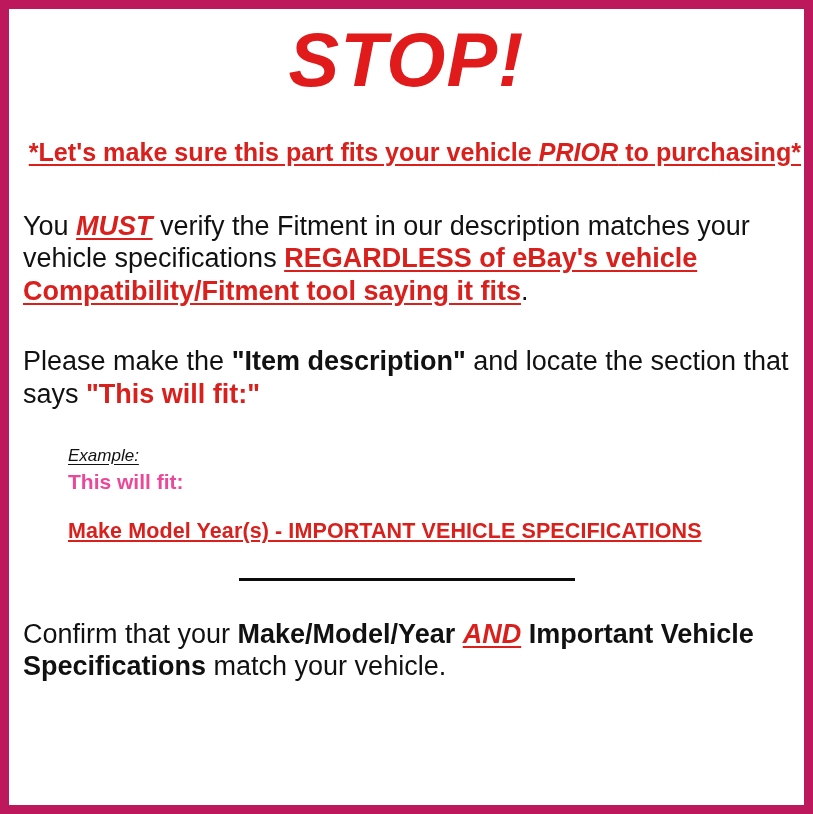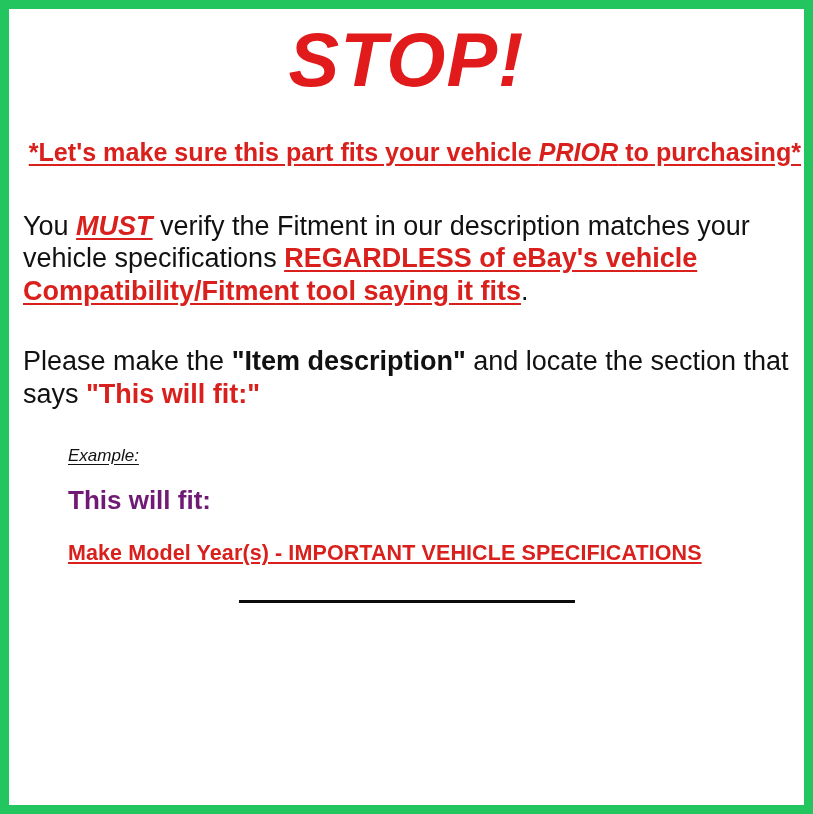--- a/index.html
+++ b/index.html
@@ -9,21 +9,21 @@
   }
   body {
     font-family: "Liberation Sans", sans-serif;
   }
   #notice-card {
     position: relative;
     width: 813px;
     height: 814px;
     box-sizing: border-box;
     background: #ffffff;
-    border: 9px solid #22c55e;
+    border: 9px solid #be185d;
     overflow: hidden;
   }
   #notice-inner {
     position: absolute;
     left: 0;
     top: 0;
     right: 0;
     bottom: 0;
     padding: 0 14px;
     box-sizing: border-box;
@@ -93,25 +93,25 @@
   .example-label {
     display: inline-block;
     color: #111111;
     font-size: 17px;
     font-style: italic;
     text-decoration: underline;
     text-underline-offset: 3px;
     line-height: 1.15;
   }
   .example-fit {
-    color: #701a75;
+    color: #ec4899;
     font-weight: bold;
-    font-size: 26px;
+    font-size: 21px;
     line-height: 1.2;
-    margin-top: 19px;
+    margin-top: 3px;
   }
   .example-spec {
     color: #d9201c;
     font-weight: bold;
     font-size: 21.5px;
     line-height: 1.2;
     margin-top: 25px;
     letter-spacing: 0.1px;
     text-decoration: underline;
   }
@@ -153,16 +153,19 @@
         <span class="example-label">Example:</span>
       </div>
       <div class="example-fit">This will fit:</div>
       <div class="example-spec">Make Model Year(s) - IMPORTANT VEHICLE SPECIFICATIONS</div>
     </div>
 
     <div class="divider-wrap">
       <span class="divider"></span>
     </div>
 
+    <p class="para para-confirm">
+      <span>Confirm that your </span><span class="b">Make/Model/Year</span><span>&nbsp;</span><span class="must">AND</span><span>&nbsp;</span><span class="b">Important Vehicle Specifications</span><span> match your vehicle.</span>
+    </p>
 
 
   </div>
 </div>
 
 </body></html>

